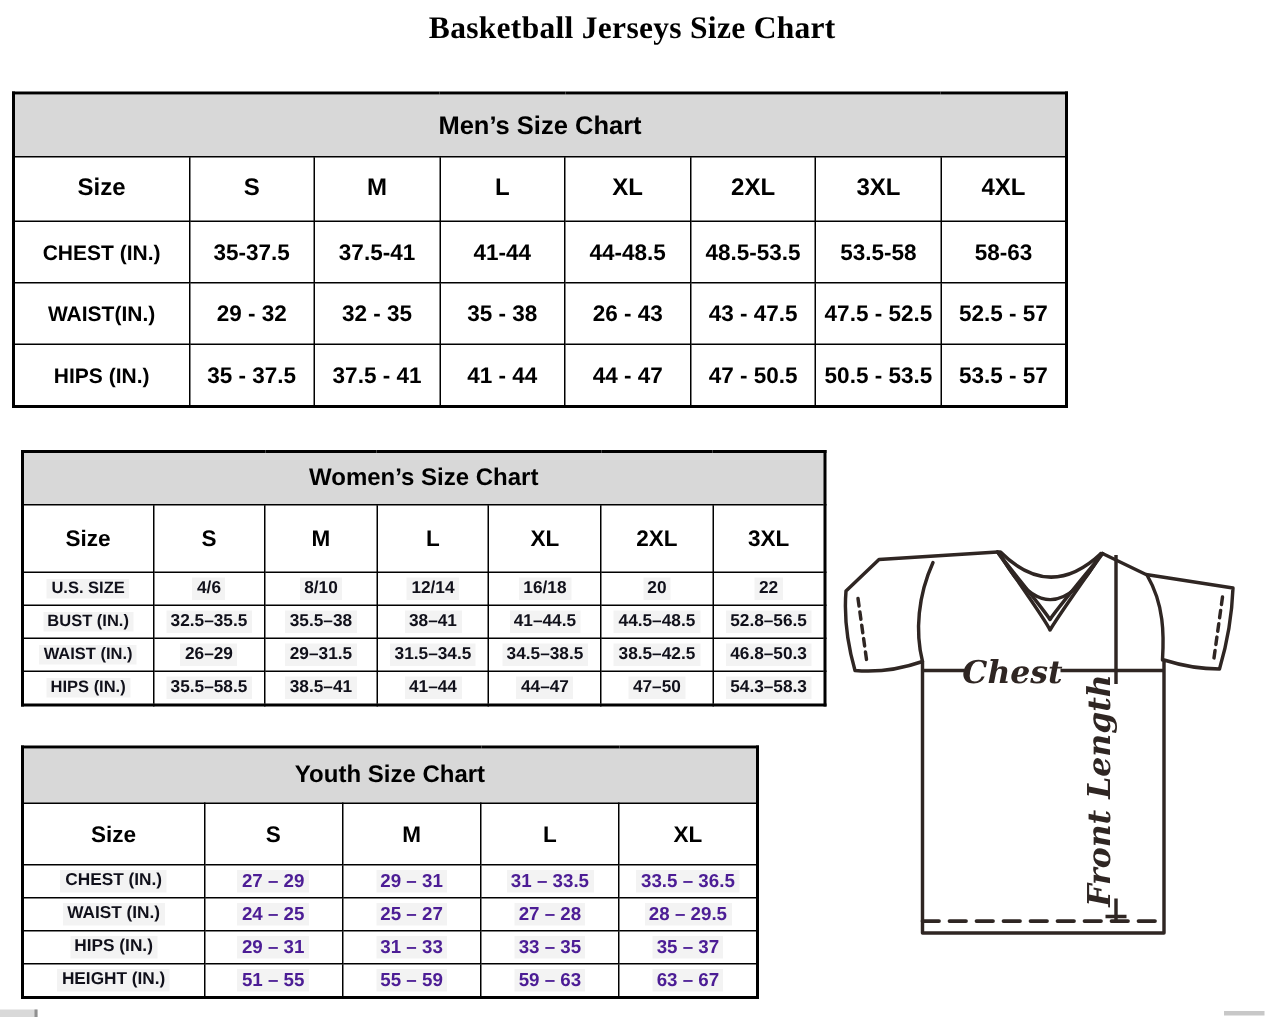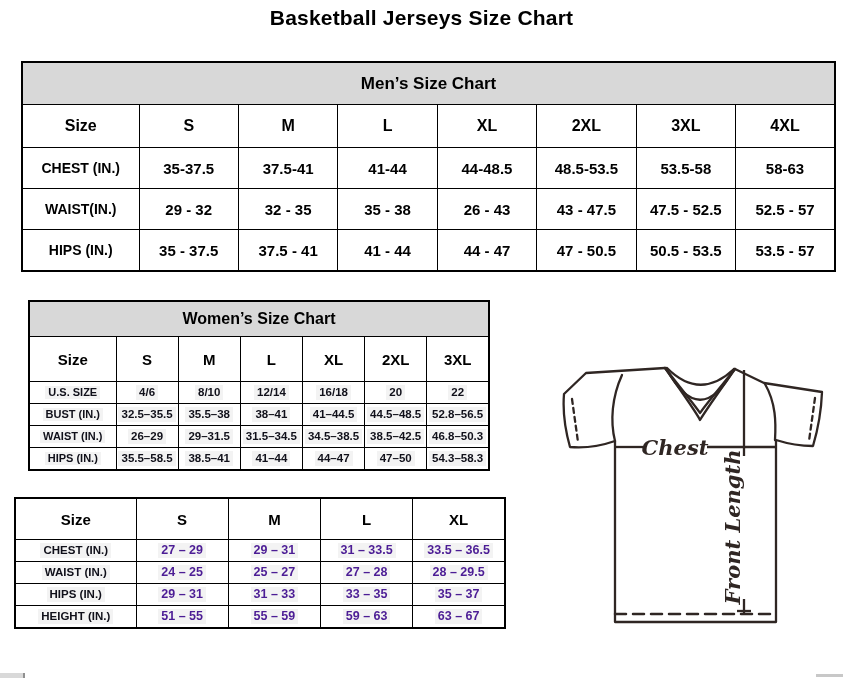--- a/index.html
+++ b/index.html
@@ -2,35 +2,35 @@
 <html><head>
 <meta charset="utf-8">
 <style>
   html,body{margin:0;padding:0;}
   body{
     width:843px;height:679px;position:relative;background:#ffffff;
     font-family:"Liberation Sans",sans-serif;color:#000;overflow:hidden;
   }
   .page-title{
     position:absolute;top:6px;left:0;width:843px;text-align:center;
-    font-size:21px;font-weight:bold;letter-spacing:.2px;
+    font-size:21px;font-weight:bold;letter-spacing:.2px;font-family:Liberation Serif, serif;
   }
   table{border-collapse:collapse;table-layout:fixed;position:absolute;background:#fff;}
   th,td{border:1.5px solid #000;text-align:center;vertical-align:middle;padding:0;overflow:hidden;}
   table{border:2px solid #000;}
   .band{background:#d8d8d8;font-weight:bold;font-size:17px;}
   
-  .mens{left:21px;top:61px;width:815px;}
+  .mens{left:8px;top:61px;width:704px;}
   .mens .r-band td{height:41px;}
   .mens .r-head td{height:42px;font-size:16px;font-weight:bold;}
   .mens .r-data td{height:40px;}
   .mens .lbl{font-size:14px;font-weight:bold;}
   .mens .val{font-size:15px;font-weight:bold;}
   
-  .womens{left:28px;top:300px;width:462px;}
+  .womens{left:14px;top:300px;width:537px;}
   .womens .r-band td{height:34px;font-size:16px;}
   .womens .r-head td{height:44px;font-size:15px;font-weight:bold;}
   .womens .r-data td{height:21px;}
   .womens .lbl{font-size:11px;font-weight:bold;color:#10101a;}
   .womens .val{font-size:11.5px;font-weight:bold;color:#10101a;text-decoration:underline;}
   
   .youth{left:14px;top:497px;width:492px;}
   .youth .r-band td{height:36px;font-size:16px;}
   .youth .r-head td{height:40px;font-size:15px;font-weight:bold;}
   .youth .r-data td{height:21px;}
@@ -174,20 +174,23 @@
 
 <table class="youth">
   <colgroup>
     <col style="width:121px">
       <col>
       <col>
       <col>
       <col>
   </colgroup>
   <tbody>
+      <tr class="r-band">
+    <td class="band" colspan="5">Youth Size Chart</td>
+  </tr>
   <tr class="r-head">
     <td>Size</td>
     <td>S</td>
     <td>M</td>
     <td>L</td>
     <td>XL</td>
   </tr>
   <tr class="r-data">
     <td class="lbl"><span class="hl">CHEST (IN.)</span></td>
     <td class="val"><span class="hl">27 – 29</span></td>

